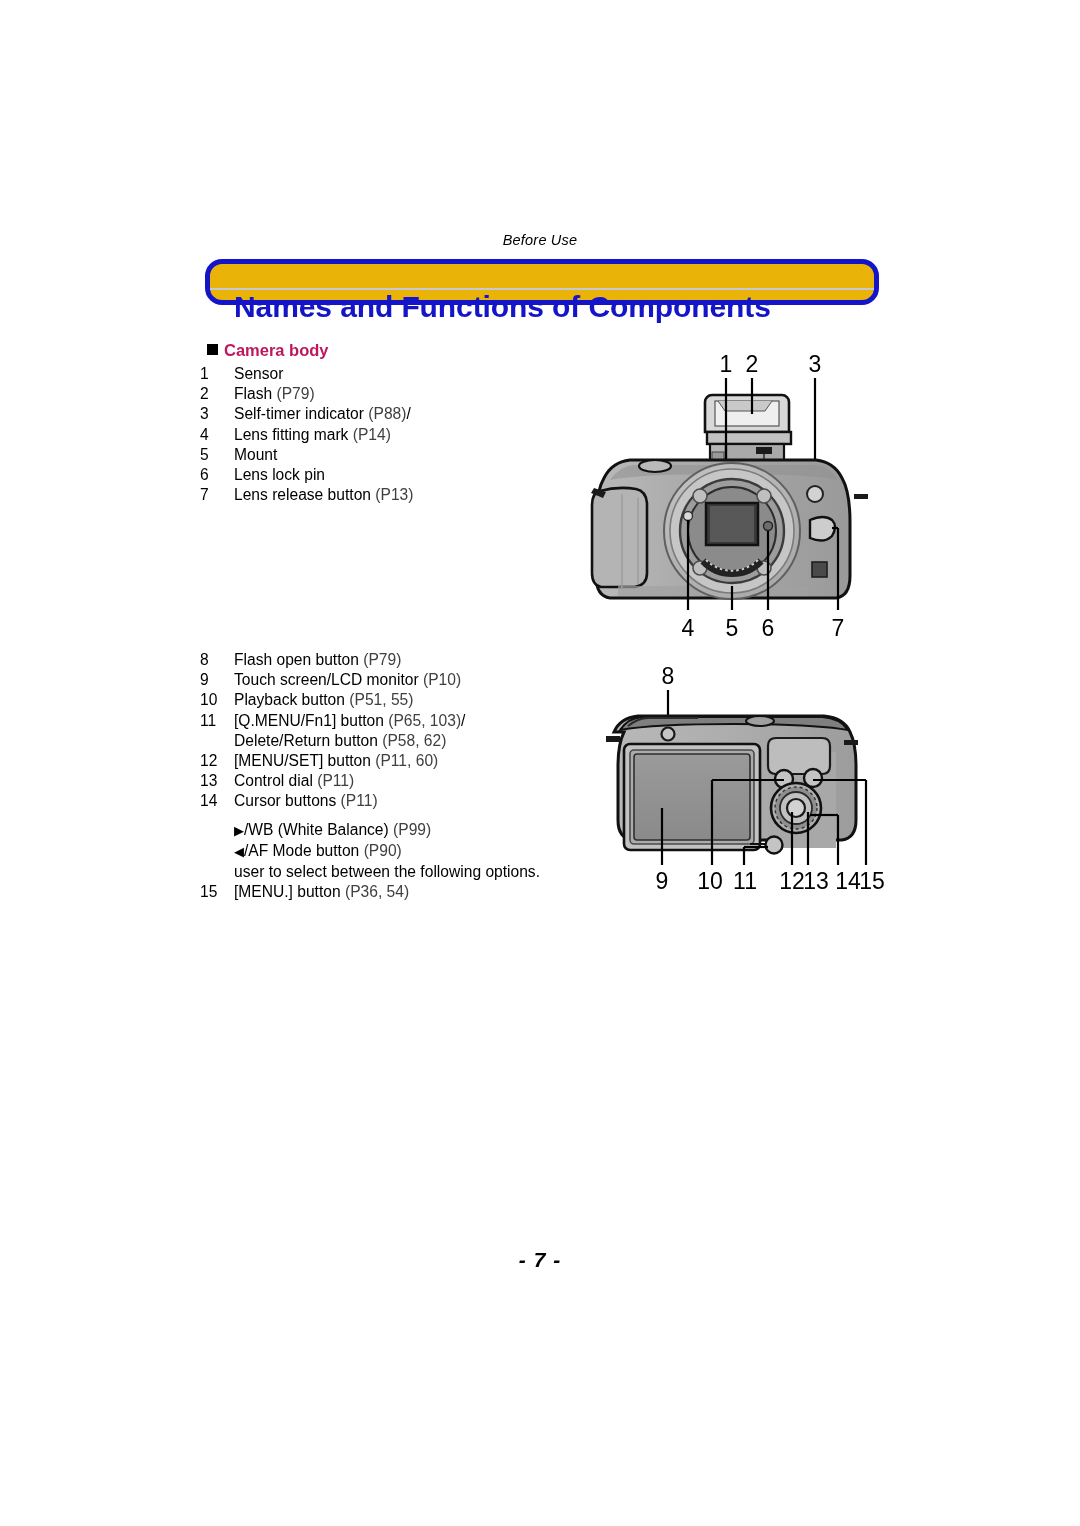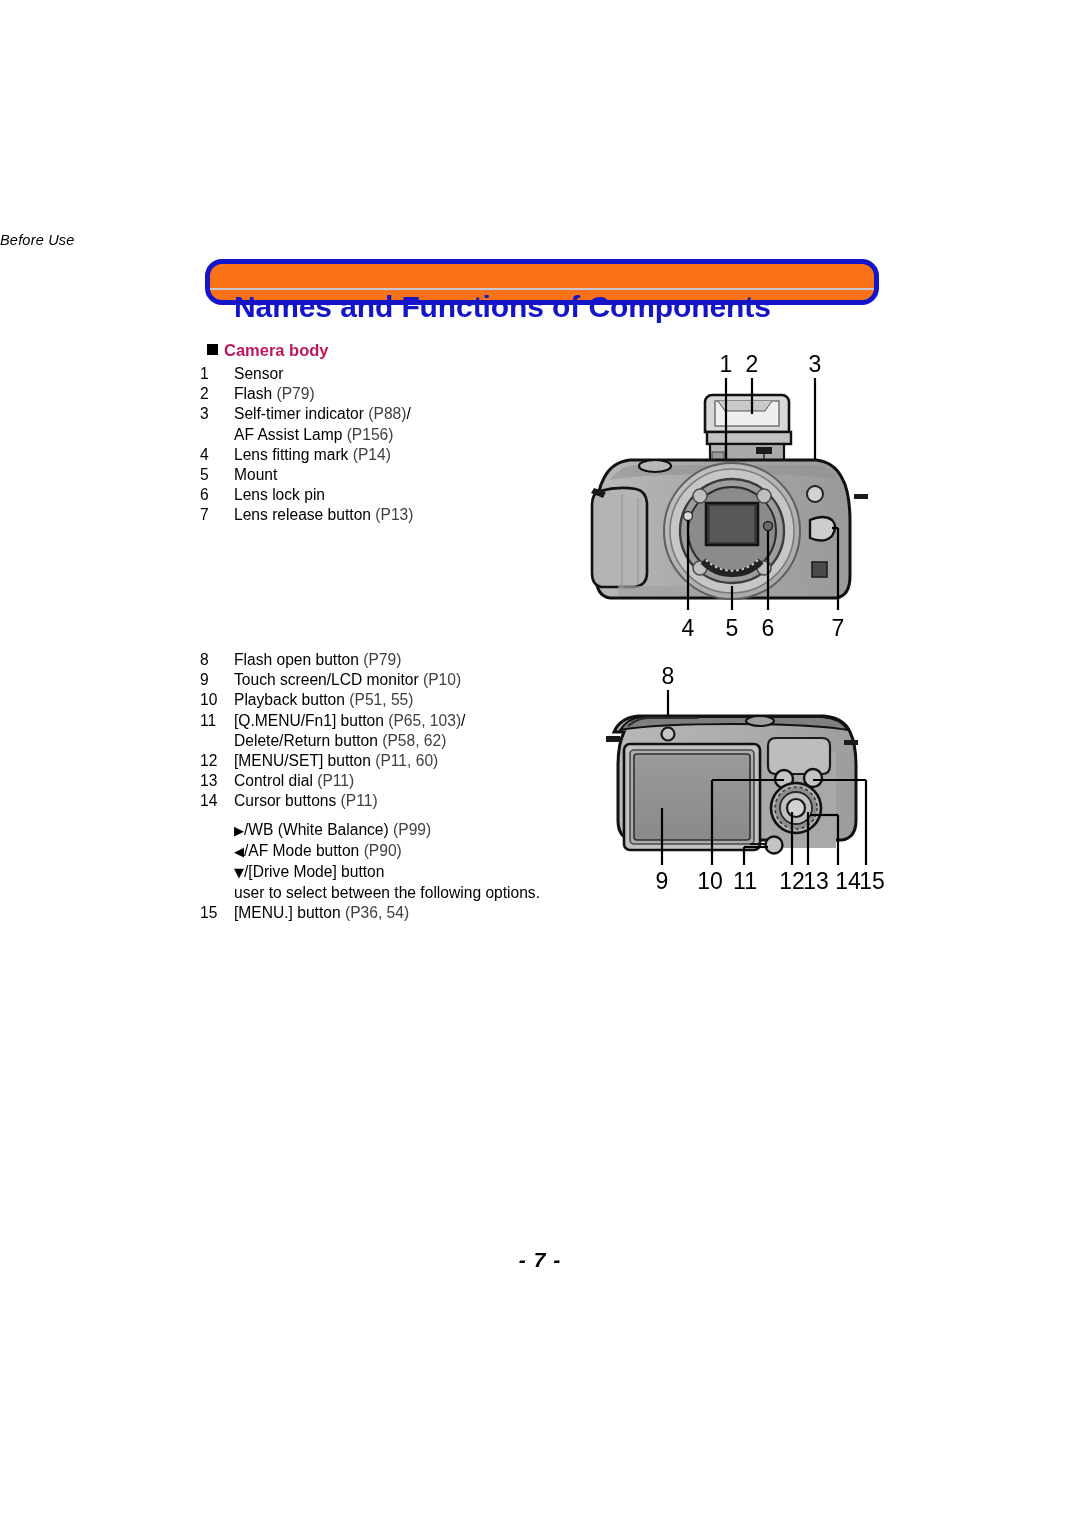--- a/index.html
+++ b/index.html
@@ -15,38 +15,38 @@
     color: #000000;
     overflow: hidden;
   }
 
   
   .running-header {
     position: absolute;
     top: 232px;
     left: 0;
     width: 1080px;
-    text-align: left;
+    text-align: center;
     font-style: italic;
     font-size: 14.5px;
     color: #000;
     letter-spacing: 0.2px;
   }
 
   
   .title-box {
     position: absolute;
     left: 205px;
     top: 259px;
     width: 674px;
     height: 46px;
     border: 5px solid #1414c8;
     border-radius: 17px;
     box-sizing: border-box;
-    background: #f97316;
+    background: #eab308;
   }
   .title-rule {
     position: absolute;
     left: 0;
     top: 24px;
     width: 100%;
     height: 2px;
     background: #c8c8d2;
   }
   .title-text {
@@ -151,21 +151,20 @@
     <span class="txt"><span>Sensor</span></span>
   </div>
   <div class="row">
     <span class="num">2</span>
     <span class="txt"><span>Flash </span><span class="ref">(P79)</span></span>
   </div>
   <div class="row">
     <span class="num">3</span>
     <span class="txt"><span>Self-timer indicator </span><span class="ref">(P88)</span><span>/</span></span>
   </div>
-  <div class="cont"><span>AF Assist Lamp </span><span class="ref">(P156)</span></div>
   <div class="row">
     <span class="num">4</span>
     <span class="txt"><span>Lens fitting mark </span><span class="ref">(P14)</span></span>
   </div>
   <div class="row">
     <span class="num">5</span>
     <span class="txt"><span>Mount</span></span>
   </div>
   <div class="row">
     <span class="num">6</span>
@@ -204,21 +203,20 @@
     <span class="txt"><span>Control dial </span><span class="ref">(P11)</span></span>
   </div>
   <div class="row">
     <span class="num">14</span>
     <span class="txt"><span>Cursor buttons </span><span class="ref">(P11)</span></span>
   </div>
 
   <div style="height:8px"></div>
   <div class="sub"><span class="glyph">▶</span><span>/WB (White Balance) </span><span class="ref">(P99)</span></div>
   <div class="sub"><span class="glyph">◀</span><span>/AF Mode button </span><span class="ref">(P90)</span></div>
-  <div class="sub"><span class="glyph">▼</span><span>/[Drive Mode] button</span></div>
   <div class="sub">user to select between the following options.</div>
 
   <div class="row">
     <span class="num">15</span>
     <span class="txt"><span>[MENU.] button </span><span class="ref">(P36, 54)</span></span>
   </div>
 </div>
 
 <div class="fig fig-front">
 <svg width="340" height="300" viewBox="0 0 340 300" xmlns="http://www.w3.org/2000/svg">

